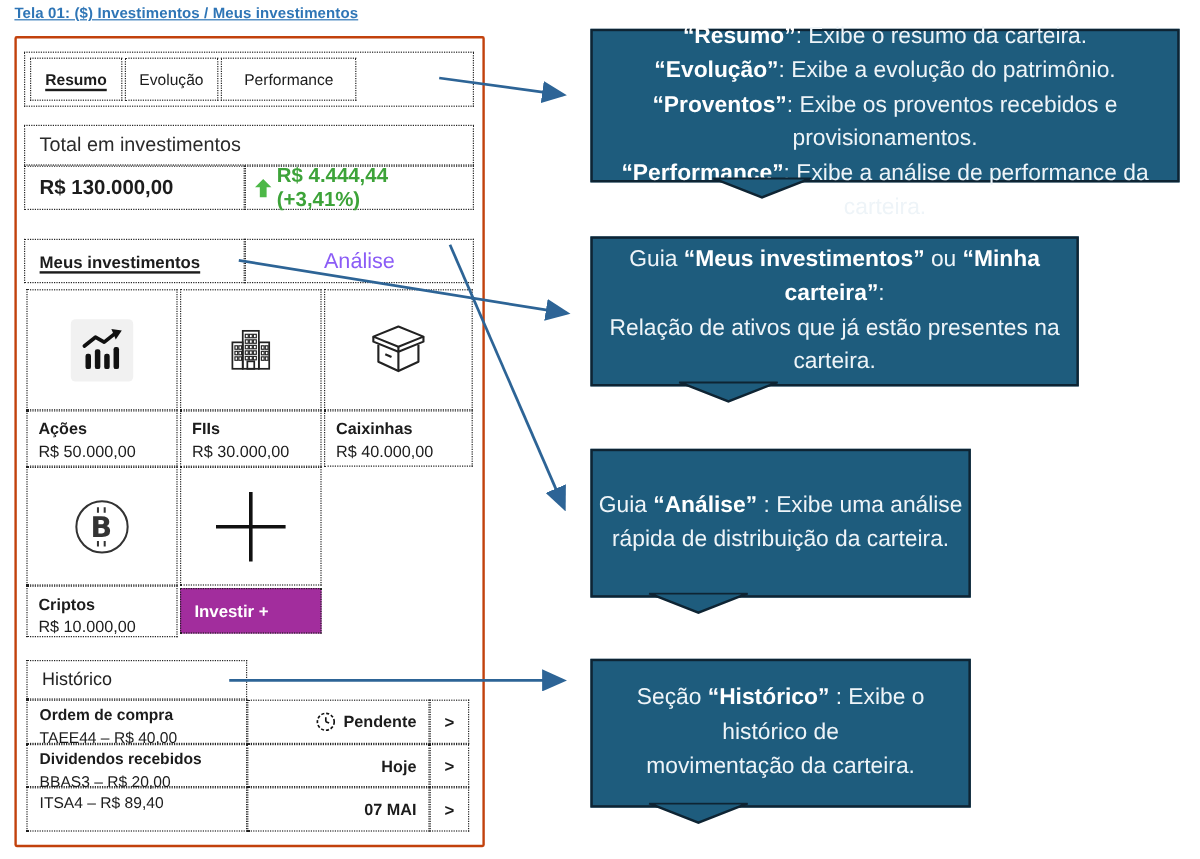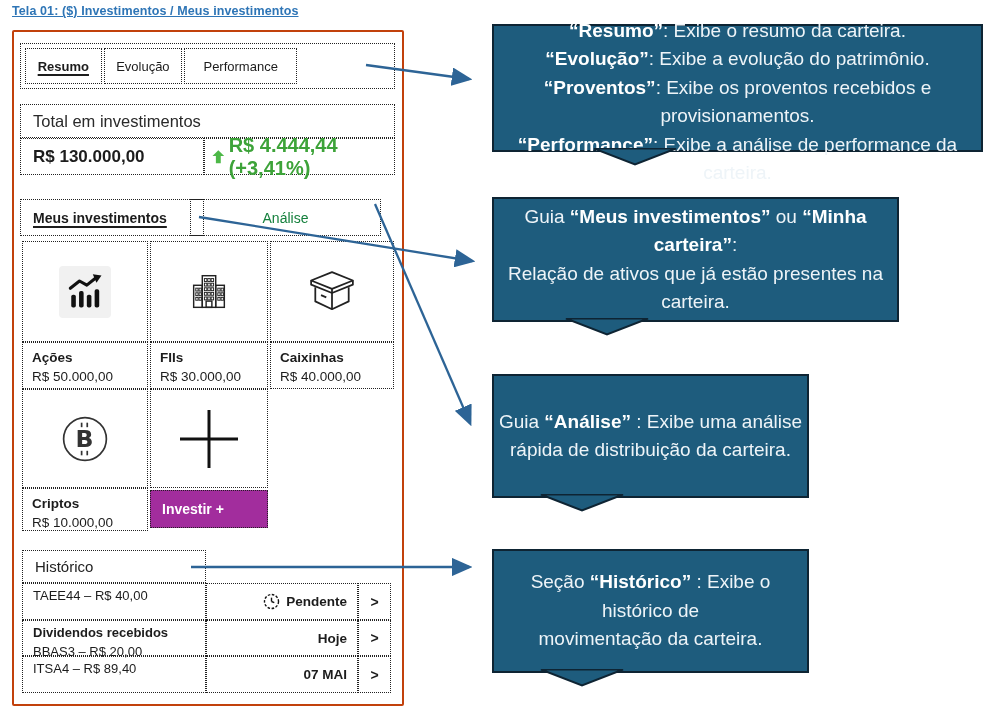--- a/index.html
+++ b/index.html
@@ -14,23 +14,23 @@
     left:12px;top:4px;font-size:12.5px;font-weight:700;color:#2e75b6;
     text-decoration:underline;letter-spacing:.1px;
   }
   
   .phone{left:12px;top:30px;width:392px;height:676px;border:2px solid #c2410c;border-radius:2px;background:#fff;}
   .ftabs{left:6px;top:11px;width:375px;height:46px;display:flex;align-items:center;padding:4px;gap:2px;}
   .ftab{height:36px;display:flex;align-items:center;justify-content:center;font-size:13px;box-sizing:border-box;}
   .ftab.active{font-weight:700;text-decoration:underline;text-underline-offset:3px;text-decoration-thickness:1.5px;}
   .total-header{left:6px;top:72px;width:375px;height:34px;display:flex;align-items:center;padding-left:12px;font-size:16.5px;color:#2a2a2a;}
   .total-left{left:6px;top:106px;width:184px;height:37px;display:flex;align-items:center;padding-left:12px;font-size:17px;font-weight:700;}
-  .total-right{left:190px;top:106px;width:191px;height:37px;display:flex;align-items:center;padding-left:7px;gap:4px;font-size:20px;font-weight:700;color:#3da339;}
+  .total-right{left:190px;top:106px;width:191px;height:37px;display:flex;align-items:center;padding-left:7px;gap:4px;font-size:17px;font-weight:700;color:#3da339;}
   .vtab-left{left:6px;top:167px;width:184px;height:37px;display:flex;align-items:center;padding-left:12px;font-size:14px;font-weight:700;text-decoration:underline;text-underline-offset:3px;text-decoration-thickness:1.8px;}
-  .vtab-right{left:176px;top:167px;width:191px;height:37px;display:flex;align-items:center;justify-content:center;font-size:14px;color:#15803d;}
+  .vtab-right{left:190px;top:167px;width:191px;height:37px;display:flex;align-items:center;justify-content:center;font-size:18px;color:#8b5cf6;}
   .iconbox{display:flex;align-items:center;justify-content:center;}
   .cardlabel{padding:5px 0 0 9px;font-size:13.5px;line-height:1.42;}
   .cardlabel .nm{font-weight:700;}
   .icbg{width:52px;height:52px;background:#f1f1f1;border-radius:4px;display:flex;align-items:center;justify-content:center;}
   .invest-btn{left:136px;top:458px;width:118px;height:38px;background:#a22d9d;display:flex;align-items:center;padding-left:11px;color:#fff;font-weight:700;font-size:14px;border:1.5px dotted #222;}
   .hist-title{left:8px;top:518px;width:184px;height:33px;display:flex;align-items:center;padding-left:12px;font-size:15px;font-weight:500;color:#222;}
   .hcell-l{left:8px;width:184px;padding:3px 0 0 10px;font-size:13px;line-height:1.45;}
   .hcell-l .l1{font-weight:700;}
   .hcell-m{left:192px;width:152px;display:flex;align-items:center;justify-content:flex-end;padding-right:10px;gap:6px;font-size:13.5px;font-weight:700;}
   .hcell-r{left:344px;width:33px;display:flex;align-items:center;justify-content:center;font-size:14px;font-weight:700;}
@@ -174,20 +174,21 @@
         <line x1="35" y1="6" x2="35" y2="64" stroke="#111" stroke-width="3"></line>
         <line x1="6" y1="35" x2="64" y2="35" stroke="#111" stroke-width="3"></line>
       </svg>
     </div>
     <div class="abs invest-btn">Investir +</div>
 
     <div class="abs dotted hist-title">Histórico</div>
 
     <div>
       <div class="abs dotted hcell-l" style="top:551px;height:37px;">
+        <div class="l1">Ordem de compra</div>
         <div>TAEE44 – R$ 40,00</div>
       </div>
       <div class="abs dotted hcell-m" style="top:551px;height:37px;">
         <svg width="17" height="17" viewBox="0 0 16 16">
           <circle cx="8" cy="8" r="6.6" fill="none" stroke="#111" stroke-width="1.3" stroke-dasharray="2.4 1.5"></circle>
           <line x1="8" y1="8" x2="8" y2="4.4" stroke="#111" stroke-width="1.3"></line>
           <line x1="8" y1="8" x2="10.6" y2="9" stroke="#111" stroke-width="1.3"></line>
         </svg>
         <span>Pendente</span>
       </div>

